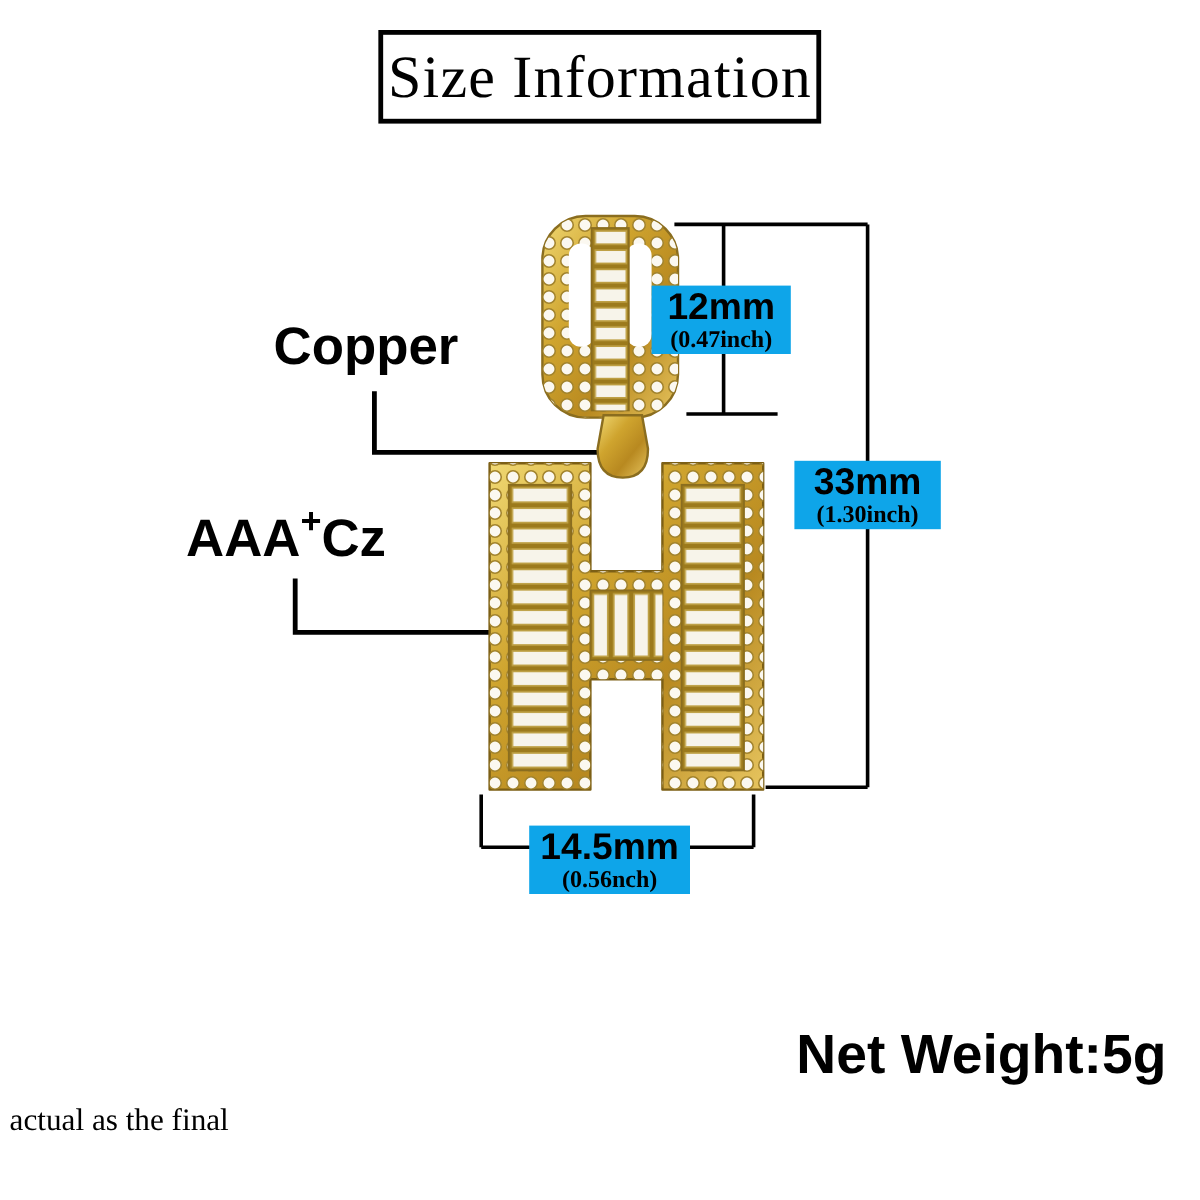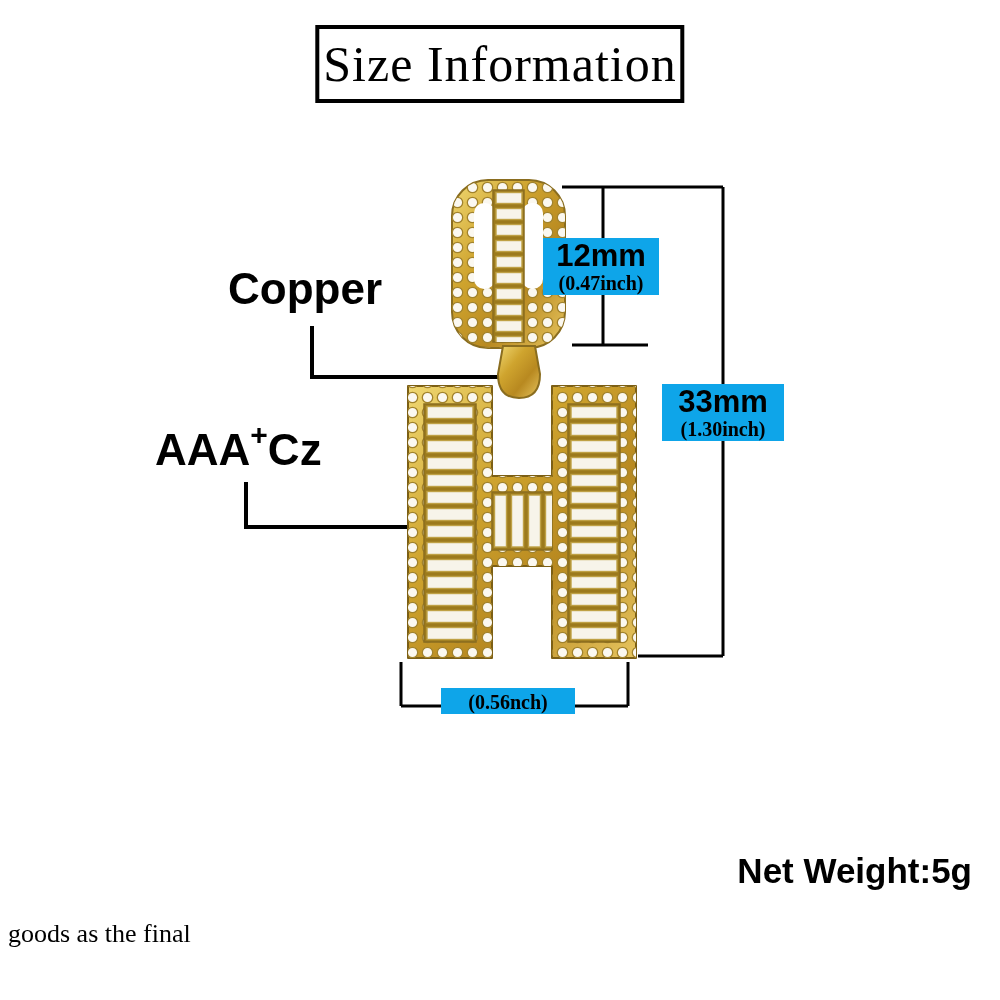--- a/index.html
+++ b/index.html
@@ -17,21 +17,21 @@
   .stone{left:155px;top:422px;}
   .stone .sup{font-size:30px;vertical-align:super;position:relative;top:-4px;}
 
   .dim{background:#0ea5e9;text-align:center;line-height:1.0;padding:2px 0;}
   .dim .mm{font-weight:bold;font-size:31px;}
   .dim .inch{font-weight:bold;font-size:20px;margin-top:2px;font-family:Liberation Serif, serif;}
   .dim-12{left:543px;top:238px;width:116px;}
   .dim-33{left:662px;top:384px;width:122px;}
   .dim-145{left:441px;top:688px;width:134px;}
 
-  .net-weight{right:28px;top:851px;font-weight:bold;font-size:35px;white-space:nowrap;}
+  .net-weight{right:28px;top:851px;font-weight:bold;font-size:46px;white-space:nowrap;}
 
   .note{left:8px;top:916px;width:990px;font-family:"Liberation Serif",serif;
         font-size:26px;line-height:36px;}
   .note div{white-space:nowrap;}
 </style>
 </head>
 <body>
 
 <div id="canvas">
 
@@ -110,22 +110,23 @@
     <div class="mm">12mm</div>
     <div class="inch">(0.47inch)</div>
   </div>
 
   <div class="txt dim dim-33">
     <div class="mm">33mm</div>
     <div class="inch">(1.30inch)</div>
   </div>
 
   <div class="txt dim dim-145">
+    <div class="mm">14.5mm</div>
     <div class="inch">(0.56nch)</div>
   </div>
 
   <div class="txt net-weight">Net Weight:5g</div>
 
   <div class="txt note">
-    <div>goods as the final</div>
+    <div>actual as the final</div>
   </div>
 
 </div>
 
 </body></html>

